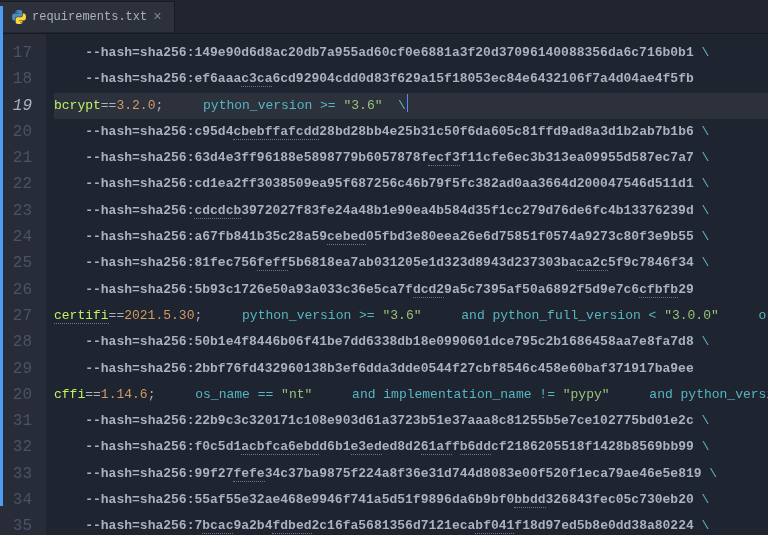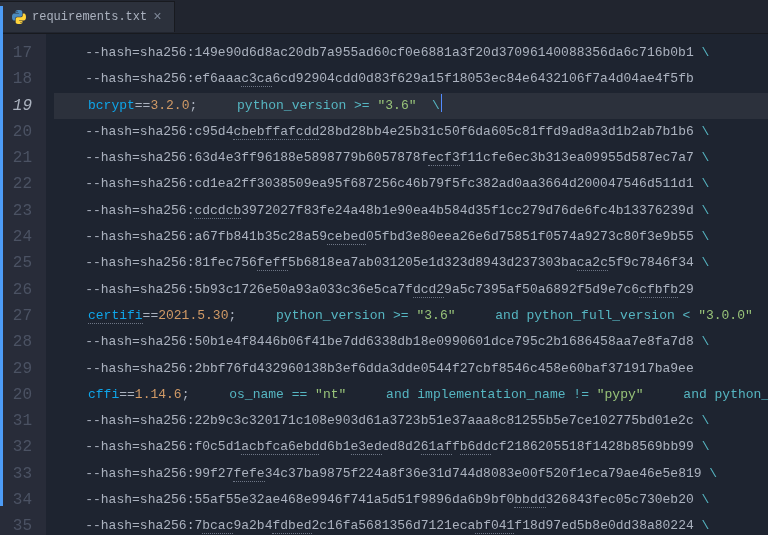--- a/index.html
+++ b/index.html
@@ -69,22 +69,22 @@
   .line.active {
     background: #2c313c;
   }
   .active-marker {
     position: absolute;
     left: 0;
     top: 0;
     width: 3px;
     background: #4d9cf6;
   }
-  .hash   { color: #abb2bf; }
-  .pkg    { color: #0ea5e9; margin-left: 34px; }
+  .hash   { color: #abb2bf; font-weight: bold; }
+  .pkg    { color: #bef264; }
   .op     { color: #abb2bf; }
   .ver    { color: #d19a66; }
   .semi   { color: #abb2bf; }
   .kw     { color: #56b6c2; margin-left: 32px; }
   .str    { color: #98c379; }
   .slash  { color: #56b6c2; }
   .sq     { border-bottom: 1px dotted #6e7686; text-align: right; }
   .cursor {
     display: inline-block;
     width: 1px;

